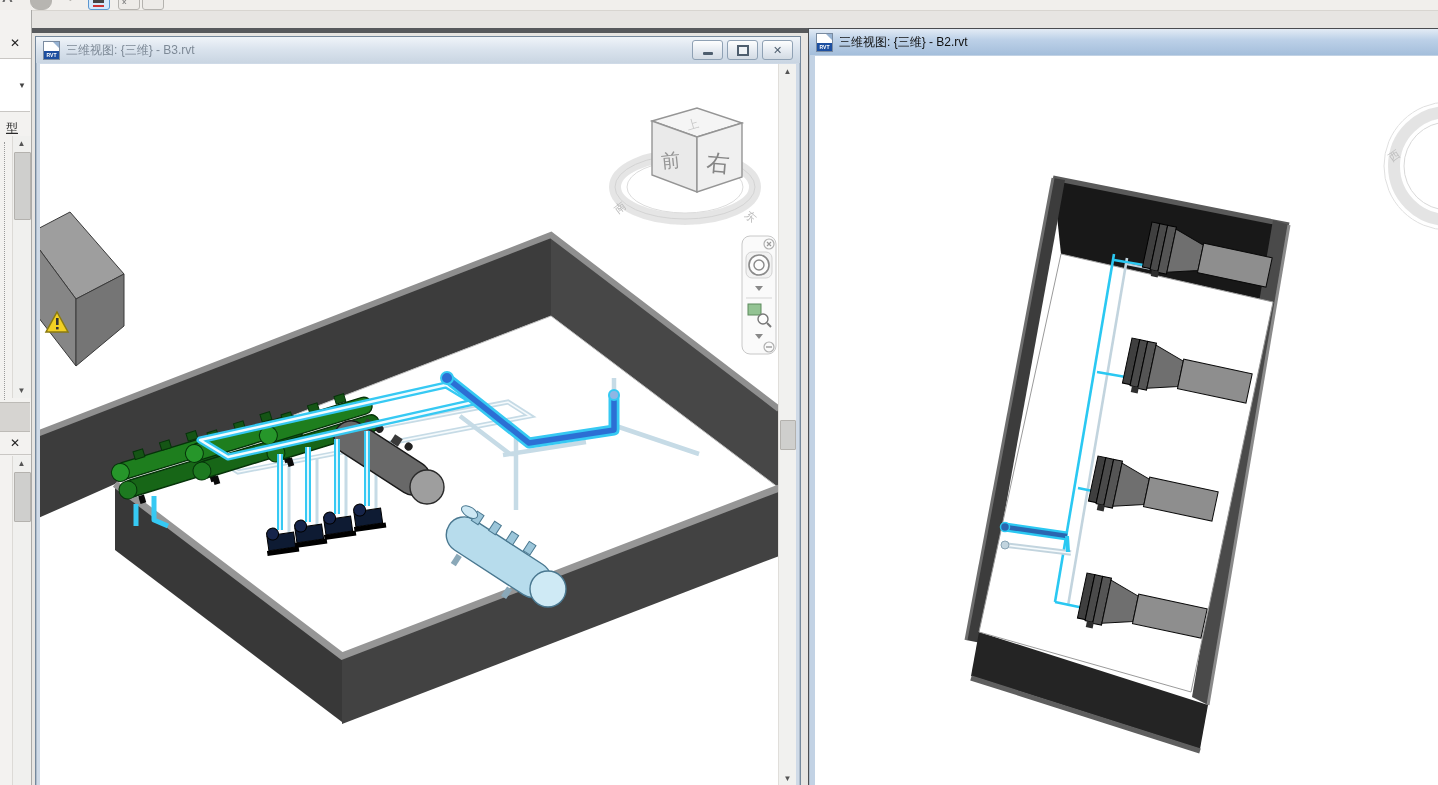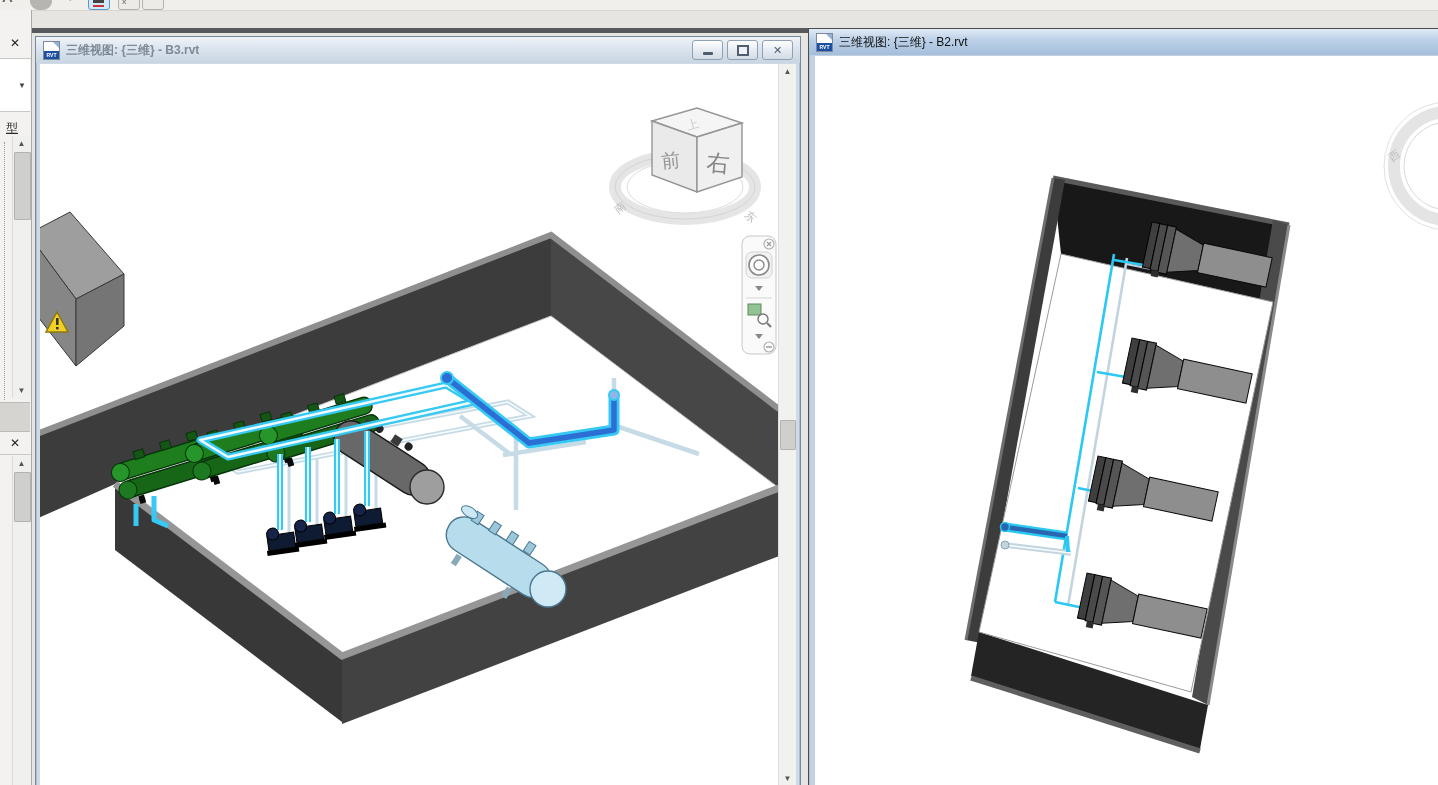--- a/index.html
+++ b/index.html
@@ -29,21 +29,21 @@
   .vs-arrow{position:absolute;left:0;width:17px;height:15px;text-align:center;font-size:8px;color:#555;line-height:15px;}
   .vs-thumb{position:absolute;left:1px;width:15px;background:#cfcfcd;border:1px solid #b4b2ae;border-radius:1px;}
   .dotted-guide{position:absolute;border-left:1px dotted #9a9a9a;width:0;}
   .gray-row{position:absolute;left:0;width:30px;background:#d6d4d1;border-top:1px solid #bdbbb7;border-bottom:1px solid #bdbbb7;}
   
   .mdiwin{position:absolute;border:1px solid #75889c;box-shadow:0 0 0 1px #aebccb inset;}
   .titlebar{height:26px;display:flex;align-items:center;gap:6px;padding:0 7px;}
   .tb-inactive{background:linear-gradient(#f0f4f9,#dbe4ee 45%,#c9d5e2);}
   .tb-active{background:linear-gradient(#e3ebf5,#bdd1e8 40%,#a4bedb);}
   .title-text{font-size:12px;white-space:nowrap;overflow:hidden;}
-  .ti-inactive{color:#7e8a97;font-weight:bold;}
+  .ti-inactive{color:#7e8a97;}
   .ti-active{color:#111;}
   .win-controls{margin-left:auto;display:flex;gap:4px;}
   .wbtn{width:29px;height:18px;border:1px solid #8fa1b4;border-radius:3px;
         background:linear-gradient(#fdfefe,#e7ecf2 50%,#d3dbe4);display:flex;align-items:center;justify-content:center;}
   .g-min{width:10px;height:3px;background:#4e5e6e;border-radius:1px;margin-top:7px;}
   .g-res{width:8px;height:7px;border:2px solid #4e5e6e;background:#eef2f6;}
   .g-close{font-size:11px;font-weight:bold;color:#4e5e6e;line-height:1;}
   .client{position:absolute;background:#ffffff;overflow:hidden;}
   
   .rvt-icon{position:relative;width:15px;height:17px;background:#fff;border:1px solid #7a8ba0;flex:none;}

